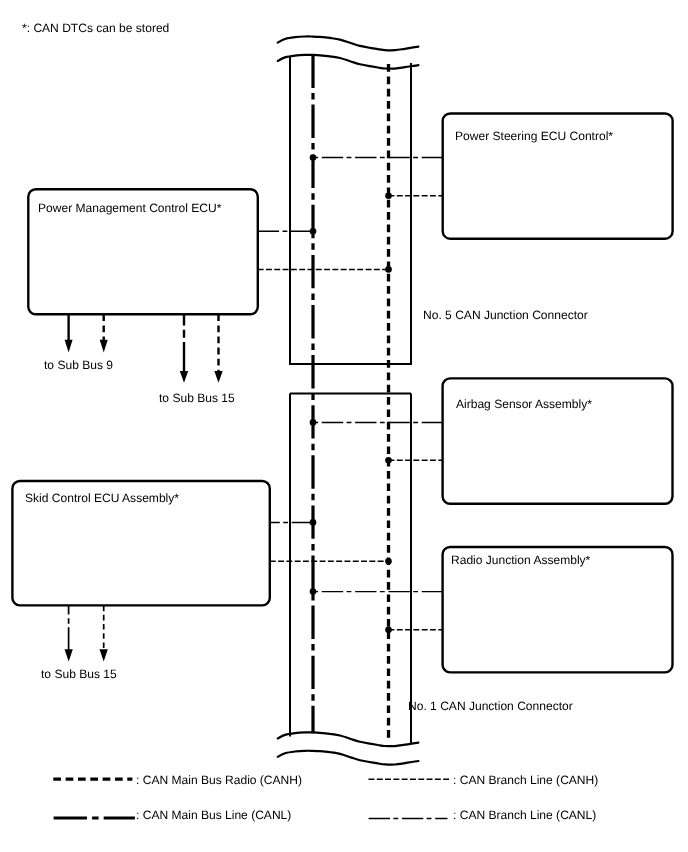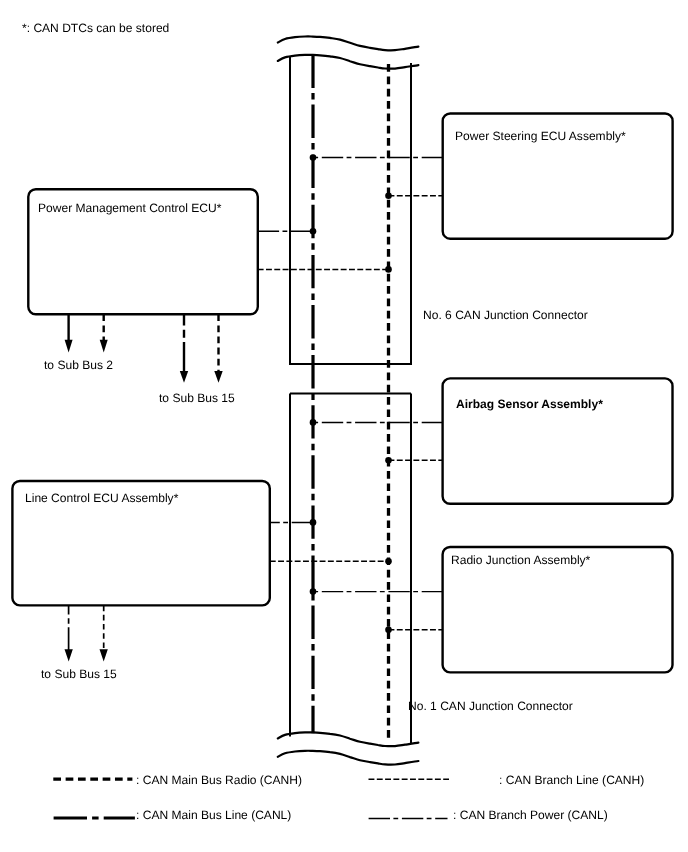--- a/index.html
+++ b/index.html
@@ -156,30 +156,30 @@
       <path class="bcanh" d="M368.5,779.2 L449,779.2"></path>
     </g>
     <g>
       <path class="bcanl" d="M368.6,818.4 L447.5,818.4"></path>
     </g>
   </svg>
 
   <div class="txt" style="left:22.2px;top:21.6px;">*: CAN DTCs can be stored</div>
 
   <div class="txt" style="left:37.7px;top:202.2px;">Power Management Control ECU*</div>
-  <div class="txt" style="left:24.7px;top:492.0px;">Line Control ECU Assembly*</div>
-  <div class="txt" style="left:454.8px;top:130.0px;">Power Steering ECU Assembly*</div>
-  <div class="txt" style="left:456.1px;top:397.9px;font-weight:bold;">Airbag Sensor Assembly*</div>
+  <div class="txt" style="left:24.7px;top:492.0px;">Skid Control ECU Assembly*</div>
+  <div class="txt" style="left:454.8px;top:130.0px;">Power Steering ECU Control*</div>
+  <div class="txt" style="left:456.1px;top:397.9px;">Airbag Sensor Assembly*</div>
   <div class="txt" style="left:450.8px;top:554.1px;">Radio Junction Assembly*</div>
 
-  <div class="txt" style="left:423.1px;top:309.1px;">No. 6 CAN Junction Connector</div>
+  <div class="txt" style="left:423.1px;top:309.1px;">No. 5 CAN Junction Connector</div>
   <div class="txt" style="left:408px;top:700.0px;">No. 1 CAN Junction Connector</div>
 
-  <div class="txt" style="left:44.4px;top:359.0px;">to Sub Bus 2</div>
+  <div class="txt" style="left:44.4px;top:359.0px;">to Sub Bus 9</div>
   <div class="txt" style="left:159.4px;top:391.9px;">to Sub Bus 15</div>
   <div class="txt" style="left:41.3px;top:667.8px;">to Sub Bus 15</div>
 
   <div class="txt" style="left:136.0px;top:773.7px;">: CAN Main Bus Radio (CANH)</div>
   <div class="txt" style="left:136.0px;top:808.7px;">: CAN Main Bus Line (CANL)</div>
-  <div class="txt" style="left:452.9px;top:773.7px;margin-left:46px;">: CAN Branch Line (CANH)</div>
-  <div class="txt" style="left:452.9px;top:808.7px;">: CAN Branch Power (CANL)</div>
+  <div class="txt" style="left:452.9px;top:773.7px;">: CAN Branch Line (CANH)</div>
+  <div class="txt" style="left:452.9px;top:808.7px;">: CAN Branch Line (CANL)</div>
 
 </div>
 
 </body></html>

